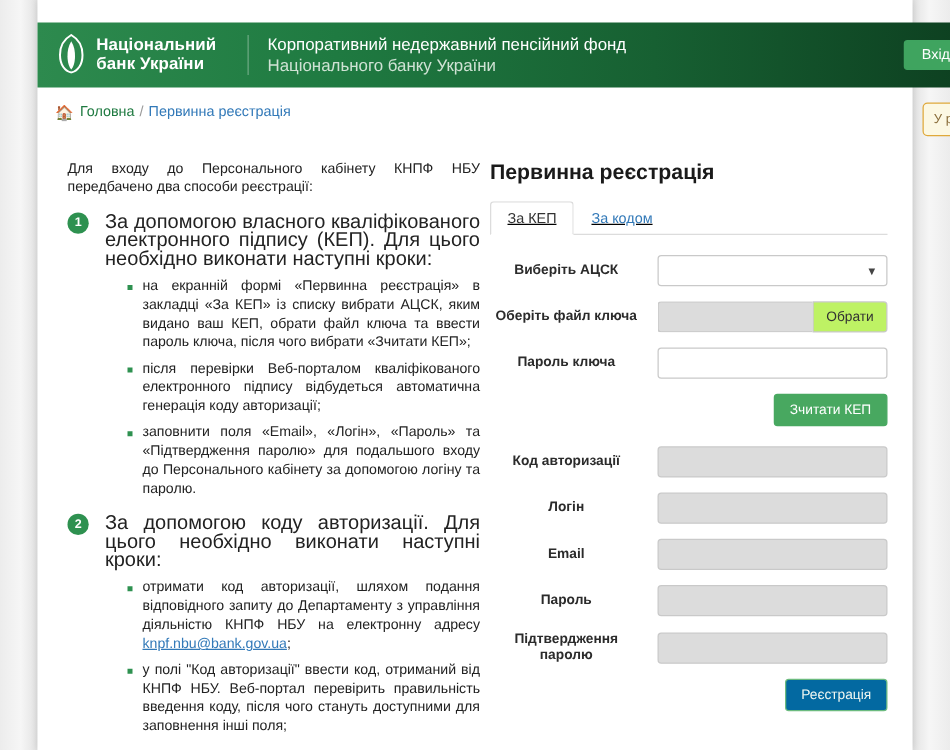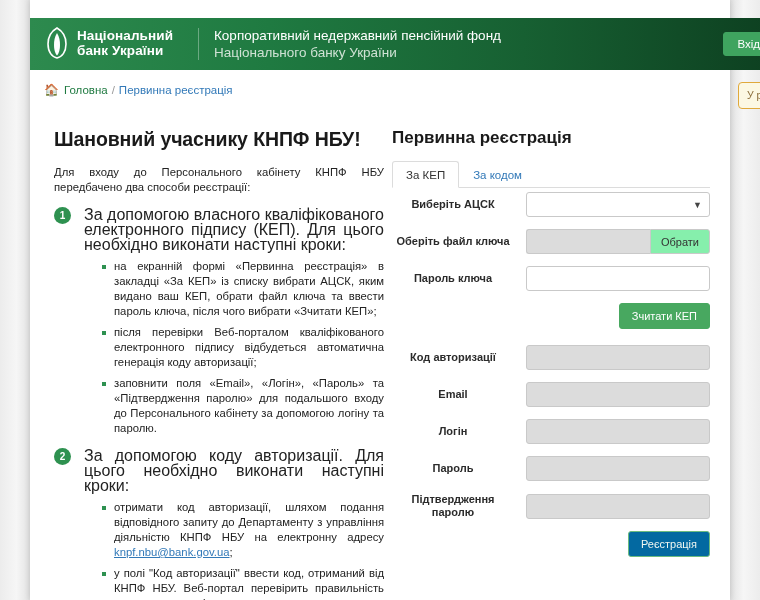--- a/index.html
+++ b/index.html
@@ -178,21 +178,22 @@
     left: 0; top: 6px;
     width: 4px; height: 4px;
     background: #2e9150;
   }
   a.mail { color: #3279b8; text-decoration: underline; }
 
   
   .tabs {
     display: flex;
     border-bottom: 1px solid #dcdcdc;
-    margin-bottom: 4px;
+    margin-bottom: 16px;
+    text-decoration: underline;
   }
   .tab {
     font-size: 11.5px;
     padding: 7px 13px 6px 13px;
     cursor: pointer;
     color: #3279b8;
     border: 1px solid transparent;
     margin-bottom: -1px;
     border-radius: 3px 3px 0 0;
   }
@@ -252,21 +253,21 @@
     border: 1px solid #c9c9c9;
     border-right: none;
     border-radius: 3px 0 0 3px;
     background: #dcdcdc;
   }
   .file-group .file-btn {
     height: 25px;
     box-sizing: border-box;
     border: 1px solid #c9c9c9;
     border-radius: 0 3px 3px 0;
-    background: #86efac;
+    background: #bef264;
     font-size: 11px;
     padding: 0 10px;
     color: #333;
     cursor: pointer;
     font-family: "Liberation Sans", sans-serif;
   }
   .btn-row { display: flex; justify-content: flex-end; margin-bottom: 16px; }
   .btn-green {
     background: #48a860;
     border: 1px solid #48a860;
@@ -319,21 +320,20 @@
   <div class="breadcrumb">
     <span class="home-icon">🏠</span>
     <a class="crumb-link" href="#">Головна</a>
     <span class="crumb-sep">/</span>
     <span class="crumb-cur">Первинна реєстрація</span>
   </div>
 
   <div class="alert-box">У р мож гара</div>
 
   <div class="col-left">
-    <h1 class="page-title">Шановний учаснику КНПФ НБУ!</h1>
     <p class="intro">Для входу до Персонального кабінету КНПФ НБУ передбачено два способи реєстрації:</p>
 
     <ol class="steps">
 
       <li>
         <span class="step-num">1</span>
         <p class="step-text">За допомогою власного кваліфікованого електронного підпису (КЕП). Для цього необхідно виконати наступні кроки:</p>
         <ul class="sub">
           <li>на екранній формі «Первинна реєстрація» в закладці «За КЕП» із списку вибрати АЦСК, яким видано ваш КЕП, обрати файл ключа та ввести пароль ключа, після чого вибрати «Зчитати КЕП»;</li>
           <li>після перевірки Веб-порталом кваліфікованого електронного підпису відбудеться автоматична генерація коду авторизації;</li>
@@ -395,28 +395,28 @@
     </div>
 
     <div class="frow">
       <div class="flabel">Код авторизації</div>
       <div class="fctrl">
         <input class="inp disabled" type="text" disabled="" value="" style="">
       </div>
     </div>
 
     <div class="frow">
+      <div class="flabel">Логін</div>
+      <div class="fctrl">
+        <input class="inp disabled" type="text" disabled="" value="" style="">
+      </div>
+    </div>
+
+    <div class="frow">
       <div class="flabel">Email</div>
-      <div class="fctrl">
-        <input class="inp disabled" type="text" disabled="" value="" style="">
-      </div>
-    </div>
-
-    <div class="frow">
-      <div class="flabel">Логін</div>
       <div class="fctrl">
         <input class="inp disabled" type="text" disabled="" value="" style="">
       </div>
     </div>
 
     <div class="frow">
       <div class="flabel">Пароль</div>
       <div class="fctrl">
         <input class="inp disabled" type="password" disabled="" value="" style="">
       </div>

